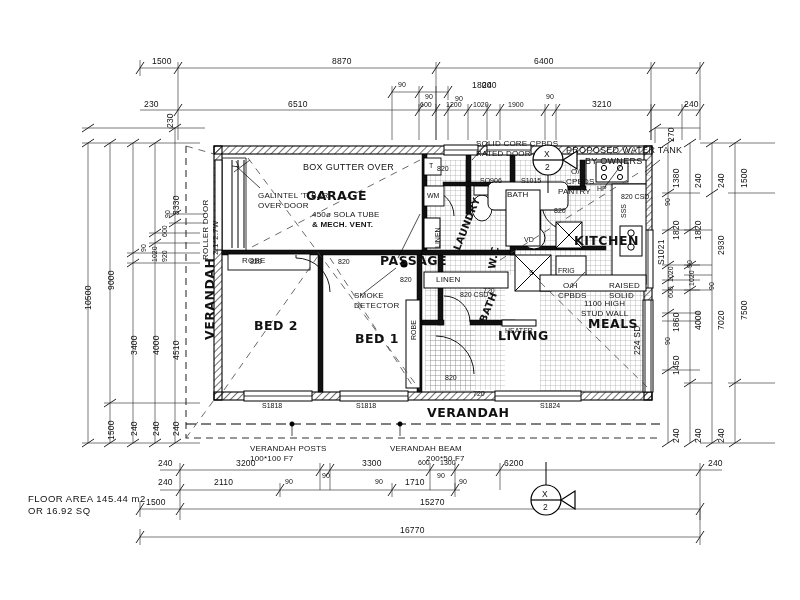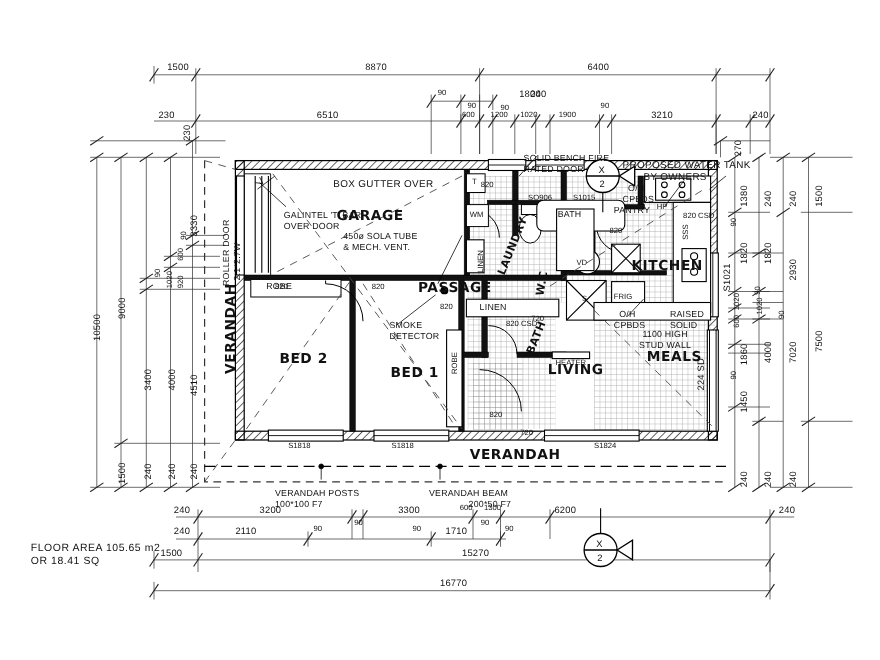--- a/index.html
+++ b/index.html
@@ -524,24 +524,24 @@
 <div class="t dim6" style="left:429px;top:162px;">T</div>
 <div class="t dim6" style="left:427px;top:192px;">WM</div>
 <div class="t dim6" style="left:597px;top:185px;">HP</div>
 <div class="t dim6" style="left:620px;top:218px;transform:rotate(-90deg);transform-origin:left top;">SSS</div>
 <div class="t dim6" style="left:505px;top:327px;">HEATER</div>
 
 <div class="t note" style="left:303px;top:163px;">BOX GUTTER OVER</div>
 <div class="t note8" style="left:258px;top:192px;">GALINTEL 'T' BAR</div>
 <div class="t note8" style="left:258px;top:202px;">OVER DOOR</div>
 <div class="t note8" style="left:312px;top:211px;">450ø SOLA TUBE</div>
-<div class="t note8" style="left:312px;top:221px;">&amp; MECH. VENT.</div>
+<div class="t note8" style="left:312px;top:221px;font-weight:bold;">&amp; MECH. VENT.</div>
 <div class="t note8 rot90" style="left:202px;top:260px;">ROLLER DOOR</div>
 <div class="t note8 rot90" style="left:212px;top:255px;">2.1*2.7W</div>
-<div class="t note8" style="left:476px;top:140px;">SOLID BENCH FIRE</div>
+<div class="t note8" style="left:476px;top:140px;">SOLID CORE CPBDS</div>
 <div class="t note8" style="left:476px;top:150px;">RATED DOOR</div>
 <div class="t note" style="left:566px;top:146px;">PROPOSED WATER TANK</div>
 <div class="t note" style="left:585px;top:157px;">BY OWNERS</div>
 <div class="t note8" style="left:571px;top:168px;">O/H</div>
 <div class="t note8" style="left:566px;top:178px;">CPBDS</div>
 <div class="t note8" style="left:563px;top:282px;">O/H</div>
 <div class="t note8" style="left:558px;top:292px;">CPBDS</div>
 <div class="t note8" style="left:609px;top:282px;">RAISED</div>
 <div class="t note8" style="left:609px;top:292px;">SOLID</div>
 <div class="t note8" style="left:584px;top:300px;">1100 HIGH</div>
@@ -567,16 +567,16 @@
 <div class="t dim6" style="left:483px;top:287px;">720</div>
 <div class="t dim6" style="left:473px;top:390px;">720</div>
 <div class="t dim6" style="left:554px;top:207px;">820</div>
 <div class="t dim6" style="left:445px;top:374px;">820</div>
 
 <div class="t dim" style="left:544px;top:150px;">X</div>
 <div class="t dim" style="left:545px;top:163px;">2</div>
 <div class="t dim" style="left:542px;top:490px;">X</div>
 <div class="t dim" style="left:543px;top:503px;">2</div>
 
-<div class="t sub" style="left:28px;top:494px;">FLOOR AREA 105.65 m2</div>
-<div class="t sub" style="left:28px;top:506px;">OR 18.41 SQ</div>
+<div class="t sub" style="left:28px;top:494px;">FLOOR AREA 145.44 m2</div>
+<div class="t sub" style="left:28px;top:506px;">OR 16.92 SQ</div>
 
 </div>
 
 </body></html>

